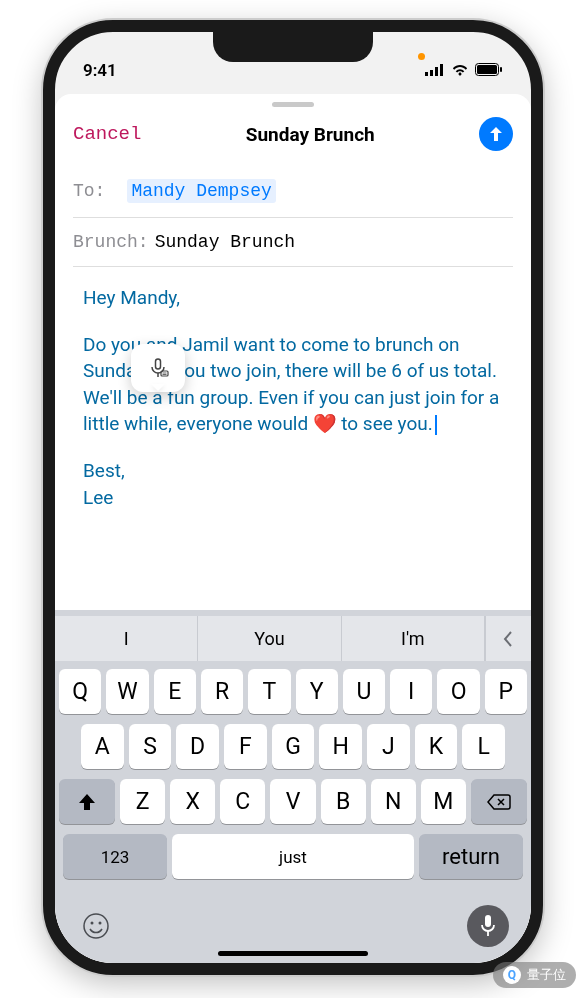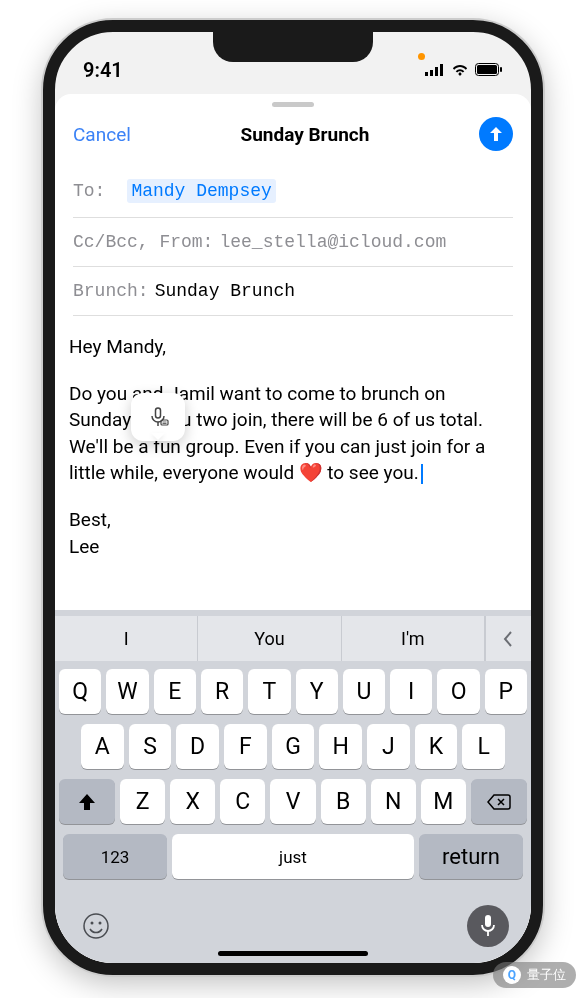--- a/index.html
+++ b/index.html
@@ -32,66 +32,66 @@
     background: #1a1a1a;
     border-radius: 0 0 20px 20px;
     z-index: 50;
   }
   .status-bar {
     height: 50px;
     display: flex;
     justify-content: space-between;
     align-items: center;
     padding: 25px 28px 0 28px;
-    font-size: 20px;
+    font-size: 17px;
     font-weight: 600;
     color: #000;
   }
   .status-right { display: flex; align-items: center; gap: 6px; position: relative; }
   .orange-dot { width: 7px; height: 7px; background: #ff9500; border-radius: 50%; position: absolute; top: -10px; right: 78px; }
   .signal, .wifi, .battery { display: inline-block; }
   .signal svg, .wifi svg, .battery svg { display: block; }
   .sheet {
     position: absolute;
     top: 62px; left: 0; right: 0; bottom: 0;
     background: #fff;
     border-radius: 16px 16px 0 0;
   }
   .grabber { width: 42px; height: 5px; background: #c9c9c9; border-radius: 3px; margin: 8px auto 0 auto; }
   .nav-bar {
     display: flex;
     justify-content: space-between;
     align-items: center;
     padding: 10px 18px 14px 18px;
   }
-  .cancel { color: #3b82f6; font-size: 19px; }
+  .cancel { color: #be185d; font-size: 19px; font-family: Liberation Mono, monospace; }
   .title { font-weight: 700; font-size: 19px; color: #000; }
   .send-btn {
     width: 34px; height: 34px;
     background: #007aff;
     border-radius: 50%;
     display: flex; align-items: center; justify-content: center;
   }
   .send-btn svg { fill: #fff; }
   .fields { padding: 0 18px; font-family: Liberation Mono, monospace; }
   .field {
     display: flex; align-items: center;
     padding: 14px 0;
     border-bottom: 1px solid #dedede;
     font-size: 18px;
   }
   .field-label { color: #8e8e93; margin-right: 6px; }
   .recipient { color: #007aff; background: #e6f0ff; padding: 2px 4px; border-radius: 3px; margin-left: 16px; }
   .field-value { color: #8e8e93; }
   .subject-value { color: #000; }
   .body {
-    padding: 18px 18px 0 14px;
+    padding: 18px 18px 0 28px;
     font-size: 19px;
     line-height: 1.4;
-    color: #000000;
+    color: #0369a1;
     position: relative;
   }
   .body p { margin-bottom: 20px; }
   .cursor { display: inline-block; width: 2px; height: 20px; background: #007aff; vertical-align: text-bottom; margin-left: 2px; }
   .dictation-bubble {
     position: absolute;
     top: 77px; left: 76px;
     width: 54px; height: 48px;
     background: #fff;
     border-radius: 12px;
@@ -215,24 +215,20 @@
           </svg>
       </span>
     </div>
 
     <div class="fields">
       <div class="field">
         <span class="field-label">To:</span>
         <span class="recipient">Mandy Dempsey</span>
       </div>
       <div class="field">
-        <span class="field-label">Cc/Bcc, From:</span>
-        <span class="field-value">lee_stella@icloud.com</span>
-      </div>
-      <div class="field">
         <span class="field-label">Brunch:</span>
         <span class="subject-value">Sunday Brunch</span>
       </div>
     </div>
 
     <div class="body">
       <p>Hey Mandy,</p>
       <p><span>Do you and Jamil want to come to brunch on Sunday? If you two join, there will be 6 of us total. We'll be a fun group. Even if you can just join for a little while, everyone would ❤️ to see you.</span><span class="cursor"></span></p>
       <p style="margin-bottom:8px">
         <span>Best,</span><br>

